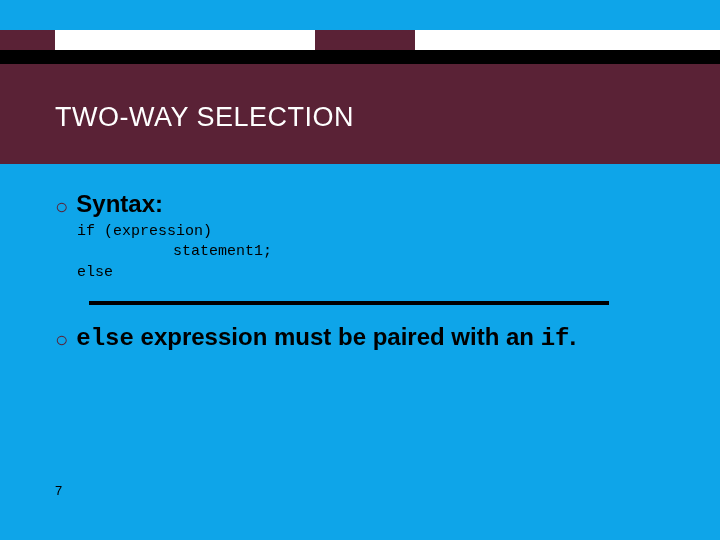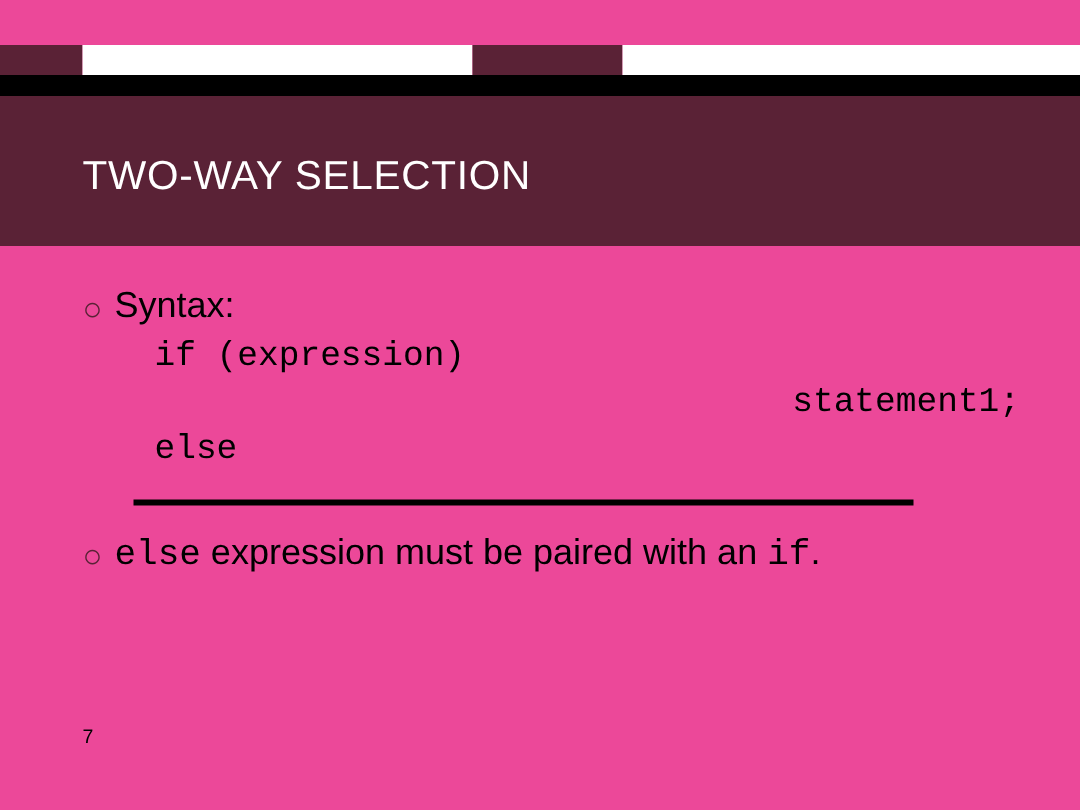--- a/index.html
+++ b/index.html
@@ -1,38 +1,38 @@
 <!DOCTYPE html>
 <html><head>
 <meta charset="utf-8">
 <style>
   * { margin: 0; padding: 0; box-sizing: border-box; }
   html, body { width: 720px; height: 540px; background: #fff; font-family: Arial, Helvetica, sans-serif; }
-  .slide { width: 720px; height: 540px; position: relative; background: #ec4899; }
+  .slide { width: 720px; height: 540px; position: relative; background: #0ea5e9; }
 
   .topbar { position: absolute; top: 30px; left: 0; width: 720px; height: 20px; display: flex; }
   .topbar .seg-a { width: 55px;  height: 20px; background: #5a2236; }
   .topbar .seg-b { width: 260px; height: 20px; background: #ffffff; }
   .topbar .seg-c { width: 100px; height: 20px; background: #5a2236; }
   .topbar .seg-d { flex: 1; height: 20px; background: #ffffff; }
 
   .underbar { position: absolute; top: 50px; left: 0; width: 720px; height: 14px; background: #000; }
 
   .title-band { position: absolute; top: 64px; left: 0; width: 720px; height: 100px; background: #5a2236; }
   .title-band .inner { padding: 38px 0 0 55px; }
   .title-text { color: #fff; font-size: 27px; letter-spacing: 0.5px; }
 
   .body { position: absolute; top: 190px; left: 55px; right: 40px; }
 
   .bullet-row { display: flex; align-items: baseline; margin-bottom: 4px; }
   .bullet { color: #5a2236; font-size: 22px; margin-right: 8px; line-height: 1; position: relative; top: 2px; }
-  .b-text { font-size: 24px; color: #000; }
+  .b-text { font-size: 24px; color: #000; font-weight: bold; }
 
-  .code-block { margin-left: 48px; font-family: "Courier New", Courier, monospace; font-size: 23px; color: #000; line-height: 1.35; }
-  .code-indent { padding-left: 96px; text-align: right; }
+  .code-block { margin-left: 22px; font-family: "Courier New", Courier, monospace; font-size: 15px; color: #000; line-height: 1.35; }
+  .code-indent { padding-left: 96px; }
 
   .rule { margin: 18px 0 18px 34px; border: none; border-top: 4px solid #000; width: 520px; }
 
   .mono { font-family: "Courier New", Courier, monospace; }
 
   .pagenum { position: absolute; left: 55px; bottom: 42px; font-size: 13px; color: #000; }
 </style>
 </head>
 <body>
 

